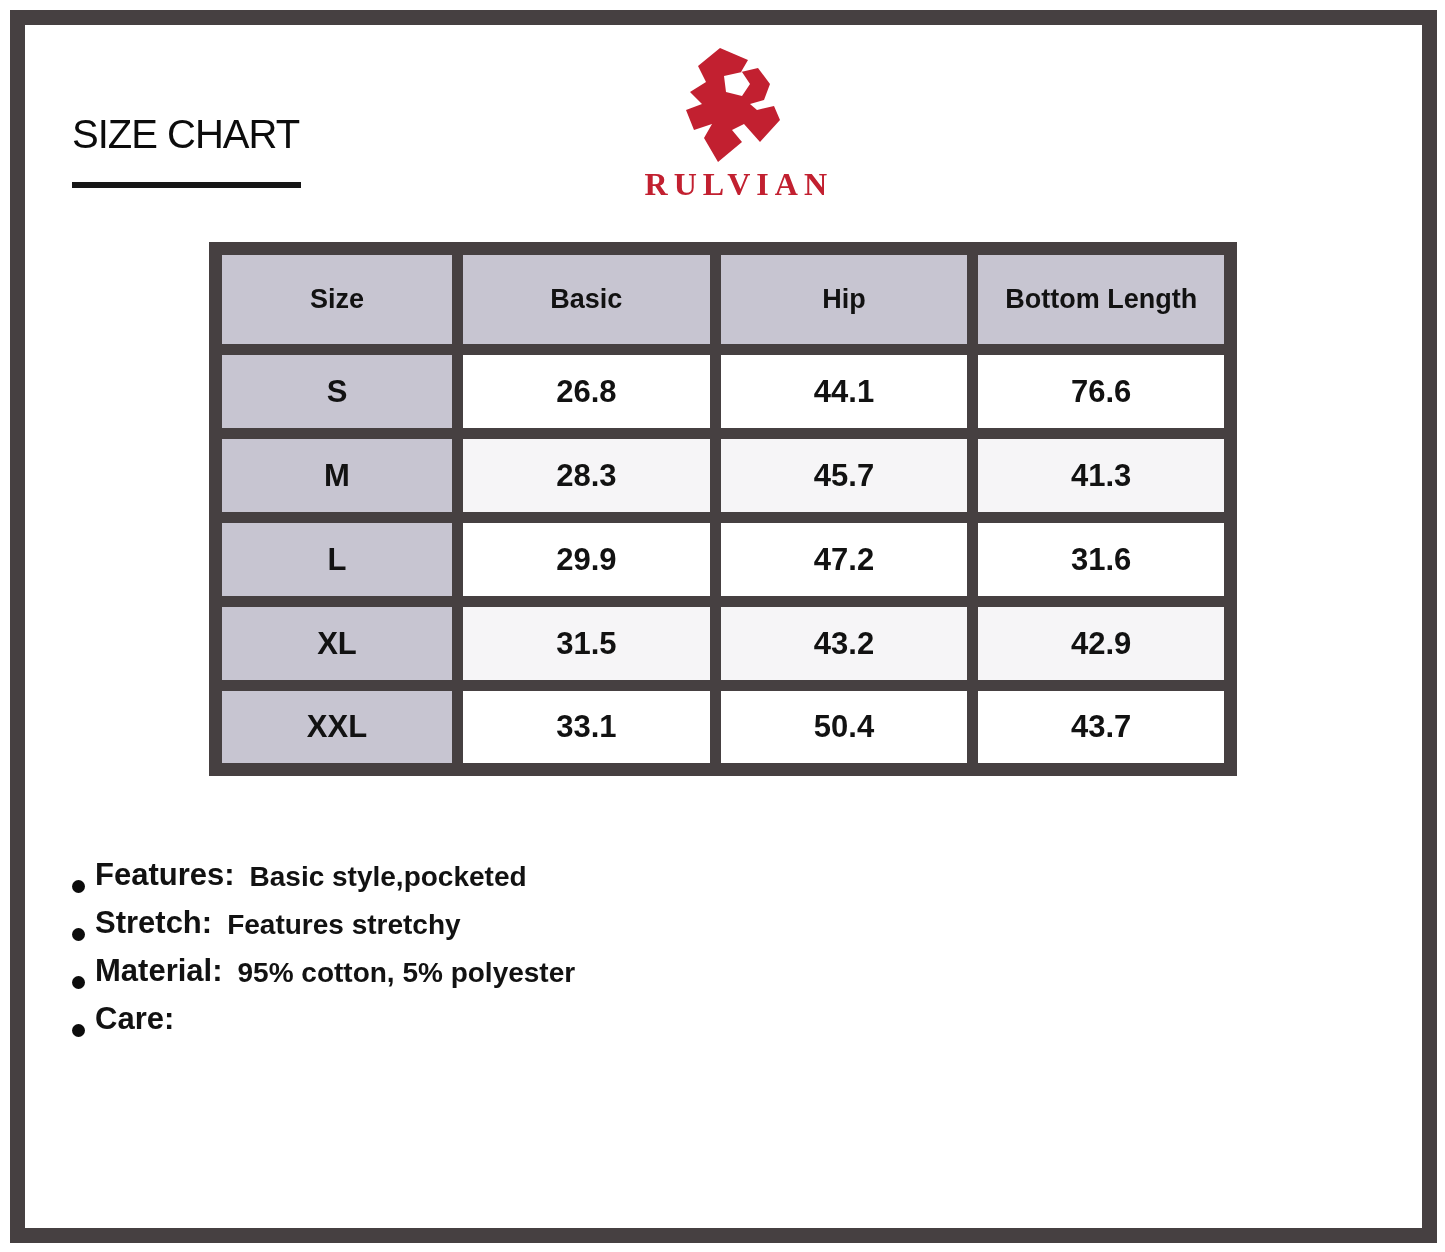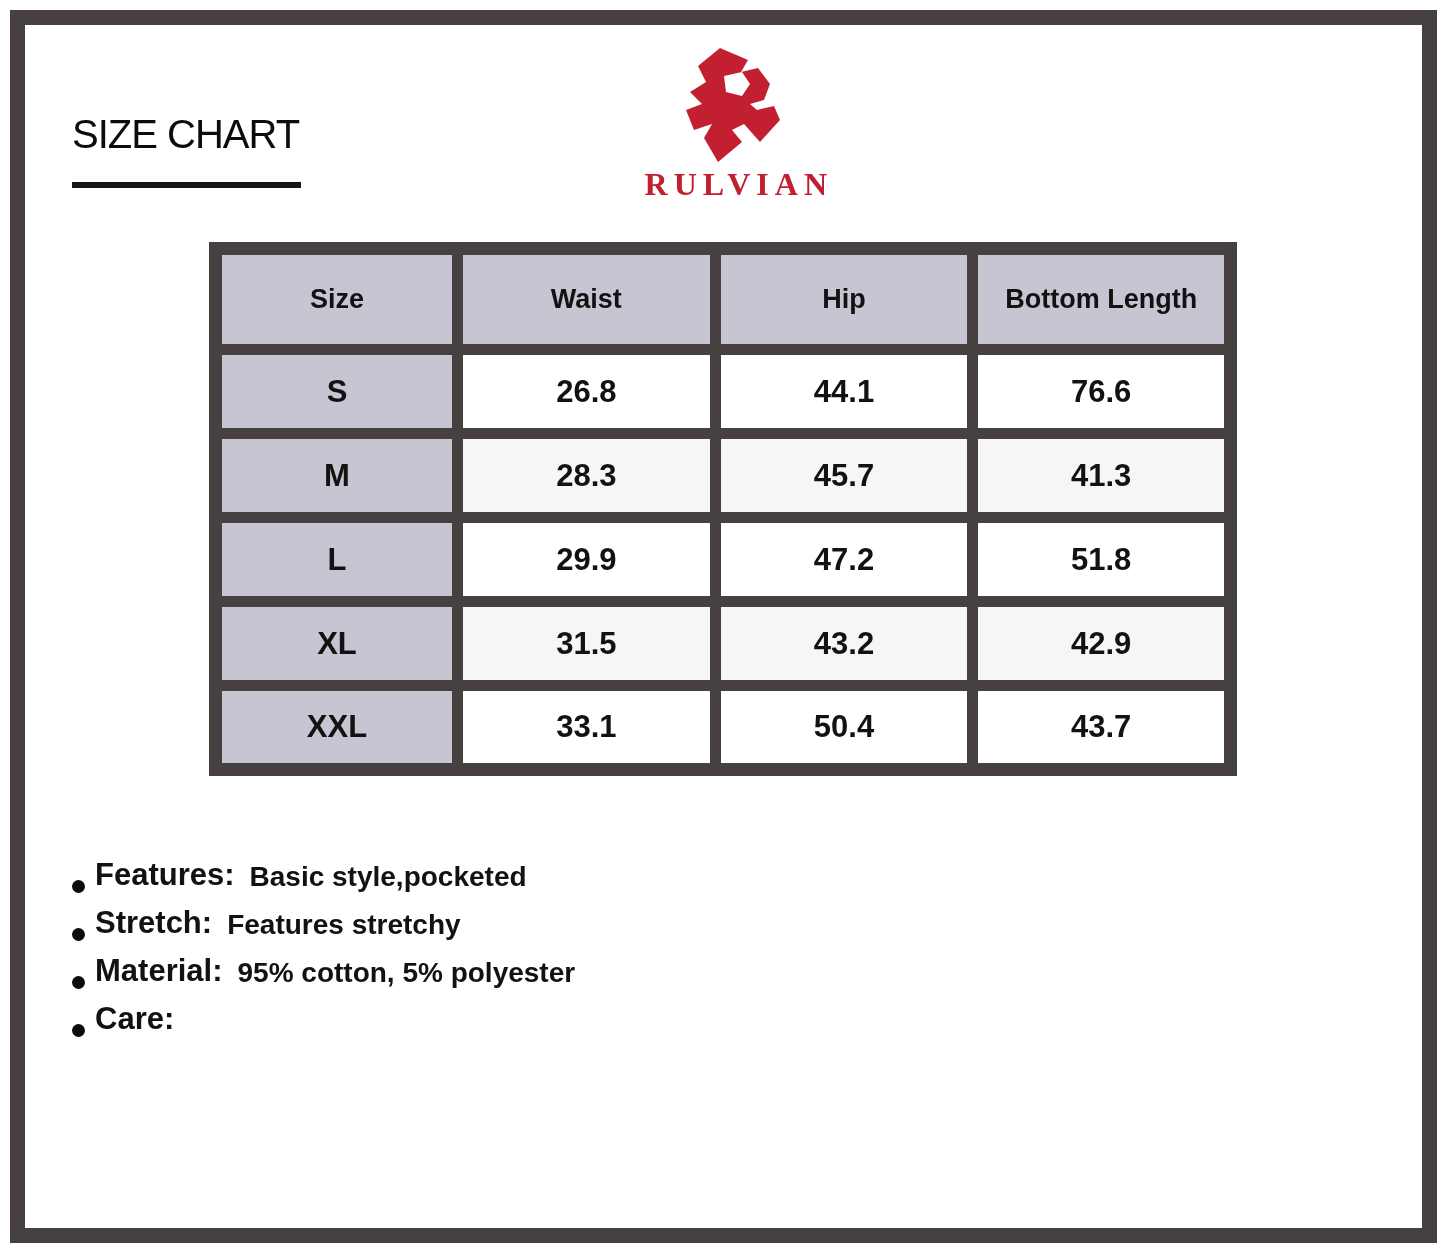--- a/index.html
+++ b/index.html
@@ -83,21 +83,21 @@
 <table class="size-table">
   <colgroup>
     <col class="col-size">
       <col>
       <col>
       <col>
   </colgroup>
   <thead>
     <tr>
       <th>Size</th>
-      <th>Waist</th>
+      <th>Basic</th>
       <th>Hip</th>
       <th>Bottom Length</th>
     </tr>
   </thead>
   <tbody>
     <tr class="row-white">
       <th>S</th>
       <td>26.8</td>
       <td>44.1</td>
       <td>76.6</td>
@@ -105,21 +105,21 @@
     <tr class="row-tint">
       <th>M</th>
       <td>28.3</td>
       <td>45.7</td>
       <td>41.3</td>
     </tr>
     <tr class="row-white">
       <th>L</th>
       <td>29.9</td>
       <td>47.2</td>
-      <td>51.8</td>
+      <td>31.6</td>
     </tr>
     <tr class="row-tint">
       <th>XL</th>
       <td>31.5</td>
       <td>43.2</td>
       <td>42.9</td>
     </tr>
     <tr class="row-white">
       <th>XXL</th>
       <td>33.1</td>

